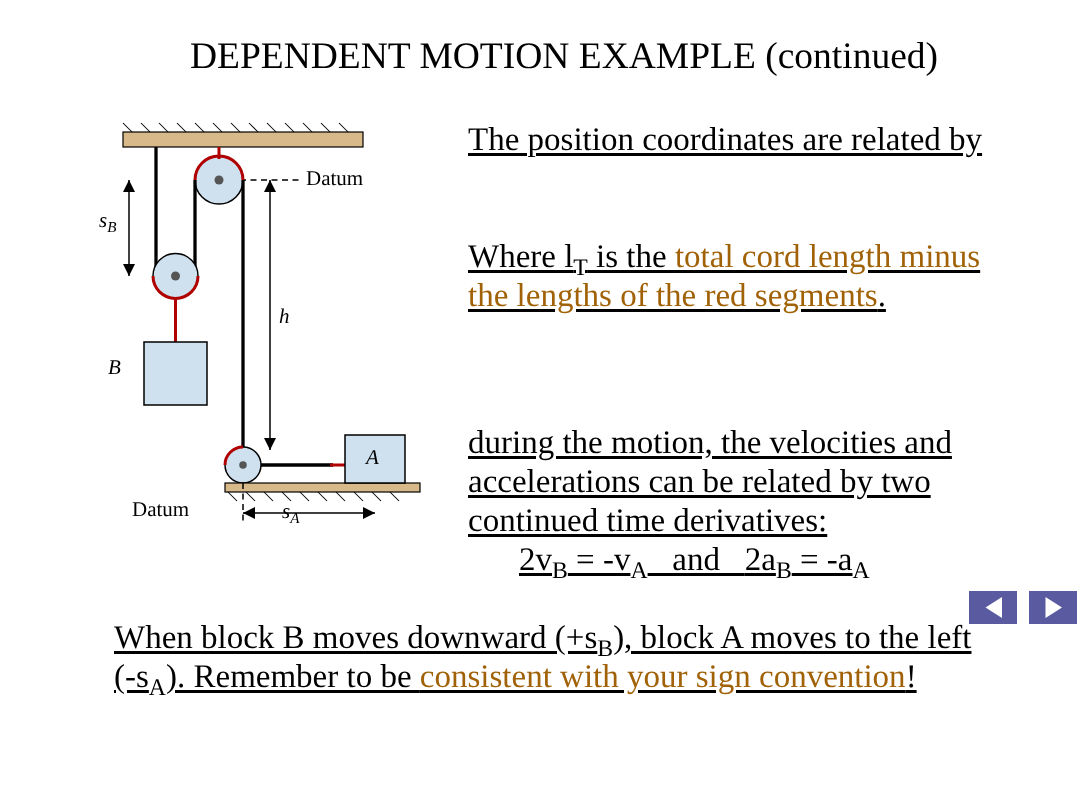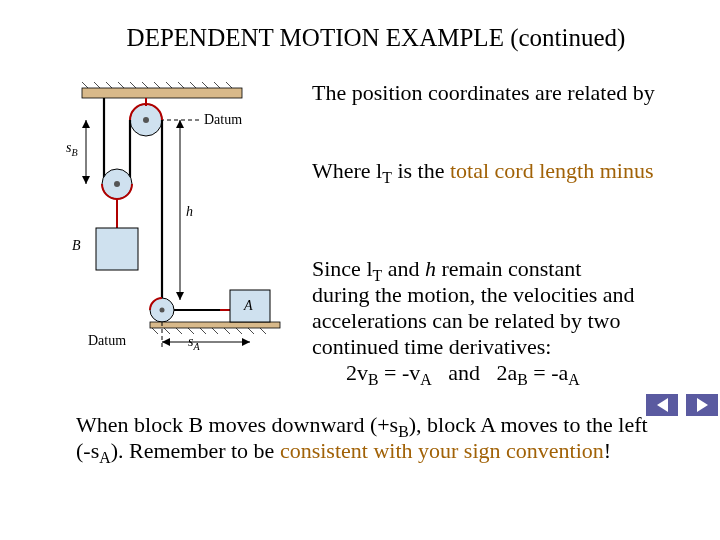--- a/index.html
+++ b/index.html
@@ -36,20 +36,21 @@
   }
   .dlabel {
     position: absolute;
     font-size: 14px;
     font-style: italic;
     color: #000;
   }
   .para {
     font-size: 22px;
     line-height: 1.18;
+    text-decoration: underline;
   }
   .para1 {
     position: absolute;
     top: 80px;
     left: 296px;
     width: 376px;
   }
   .para2 {
     position: absolute;
     top: 256px;
@@ -187,24 +188,25 @@
     <span class="dlabel" style="top:126px; left:114px;">h</span>
     <span class="dlabel" style="top:160px; left:0px; font-style:italic;">B</span>
     <span class="dlabel" style="top:220px; left:172px; font-style:italic;">A</span>
   </div>
 
   <div class="para para1">
     <span>The position coordinates are related by</span><br>
     <br>
     <br>
     <span><span>Where l</span><sub>T</sub><span> is the </span><span class="red">total cord length minus</span></span><br>
+    <span><span class="red">the lengths of the red segments</span><span>.</span></span>
   </div>
 
   <div class="para para2">
-    <span><span>Since l</span><sub>T</sub><span> and </span><i>h</i><span> remain constant</span></span><br>
+    <br>
     <span>during the motion, the velocities and</span><br>
     <span>accelerations can be related by two</span><br>
     <span>continued time derivatives:</span><br>
     <span style="padding-left:34px;"><span>2v</span><sub>B</sub><span> = -v</span><sub>A</sub><span style="white-space:pre;">   and   </span><span>2a</span><sub>B</sub><span> = -a</span><sub>A</sub></span>
   </div>
 
   <div class="para para3">
     <span><span>When block B moves downward (+s</span><sub>B</sub><span>), block A moves to the left</span></span><br>
     <span><span>(-s</span><sub>A</sub><span>).  Remember to be </span><span class="red">consistent with your sign convention</span><span>!</span></span>
   </div>

